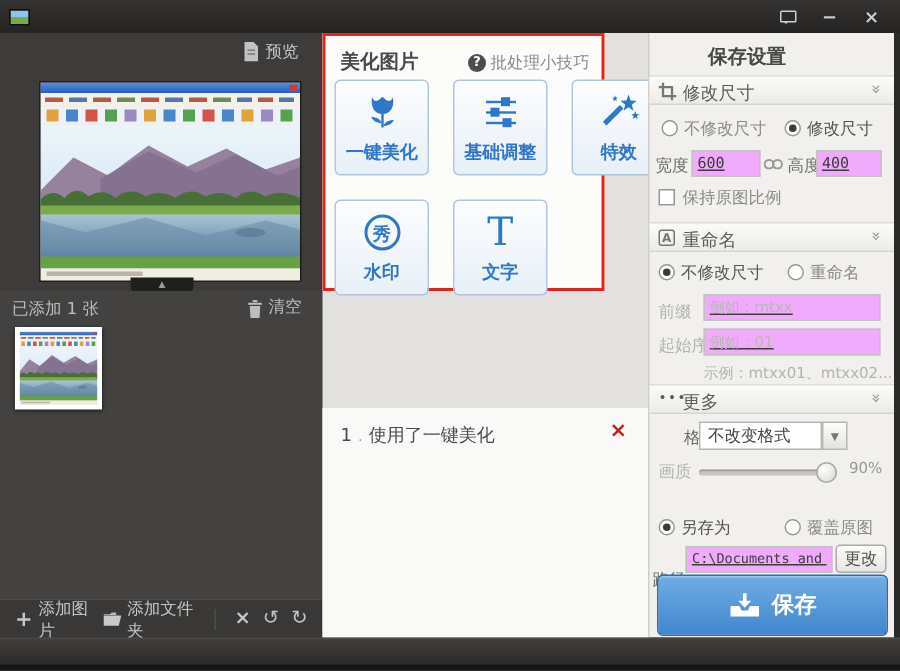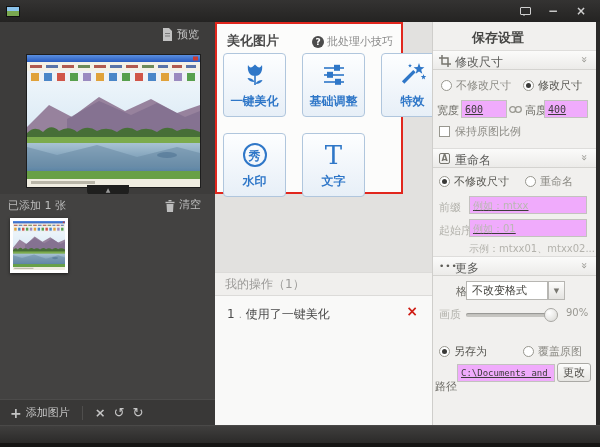--- a/index.html
+++ b/index.html
@@ -245,20 +245,27 @@
               <use href="#landscape"></use>
             </svg>
         </div>
       </div>
 
       <div class="left-toolbar">
         <span class="tool-item">
           <span class="tool-glyph plus-glyph">+</span>
           <span>添加图片</span>
         </span>
+        <span class="tool-item">
+          <svg width="14" height="11" viewBox="0 0 14 11">
+            <path d="M0,2 L5,2 L6.5,0.5 L10,0.5 L10,2.5 L0,2.5 Z" fill="#b9b9b9"></path>
+            <path d="M0,3 H14 L12,11 H0 Z" fill="#c9c9c9"></path>
+          </svg>
+          <span>添加文件夹</span>
+        </span>
         <span class="tool-sep"></span>
         <span class="tool-glyph" style="font-weight:bold">×</span>
         <span class="tool-glyph">↺</span>
         <span class="tool-glyph">↻</span>
       </div>
     </div>
 
     <div class="mid-panel">
       <div class="beautify-card">
         <div class="bc-head">
@@ -320,21 +327,20 @@
             <span class="gbtn-icon">
               <span class="text-icon">T</span>
             </span>
             <span class="gbtn-label">文字</span>
           </div>
 
         </div>
       </div>
 
       <div class="ops-card">
-        <div class="ops-head">我的操作（1）</div>
         <div class="ops-row">
           <span>1</span><span class="ops-sep">.</span><span>使用了一键美化</span>
           <span class="ops-remove">×</span>
         </div>
       </div>
     </div>
 
     <div class="right-panel">
       <div class="rp-title">保存设置</div>
 
@@ -404,19 +410,27 @@
       <div class="row" style="top:322px">
         <span style="position:absolute;left:6px"><span class="radio sel"></span><span class="rlabel">另存为</span></span>
         <span style="position:absolute;left:90px"><span class="radio"></span><span class="rlabel dim">覆盖原图</span></span>
       </div>
       <div class="row" style="top:343px">
         <span class="field-label" style="left:2px;top:14px">路径</span>
         <input class="tinput" style="left: 24px; top: -1px; width: 98px; font-size: 9px;" value="C:\Documents and Settings&quot;">
         <span class="change-btn">更改</span>
       </div>
 
+      <div class="save-btn">
+        <svg width="21" height="17" viewBox="0 0 21 17">
+          <rect x="9.3" y="0.5" width="2.4" height="5.5" fill="#fff"></rect>
+          <polygon points="6.2,5.5 14.8,5.5 10.5,10.2" fill="#fff"></polygon>
+          <path d="M1,9 H7 L8.5,12 H12.5 L14,9 H20 L20,16 H1 Z" fill="#fff"></path>
+        </svg>
+        <span>保存</span>
+      </div>
     </div>
 
     <div class="frame-spacer"></div>
   </div>
 
   <div class="bottom-frame"></div>
 </div>
 
 </body></html>

